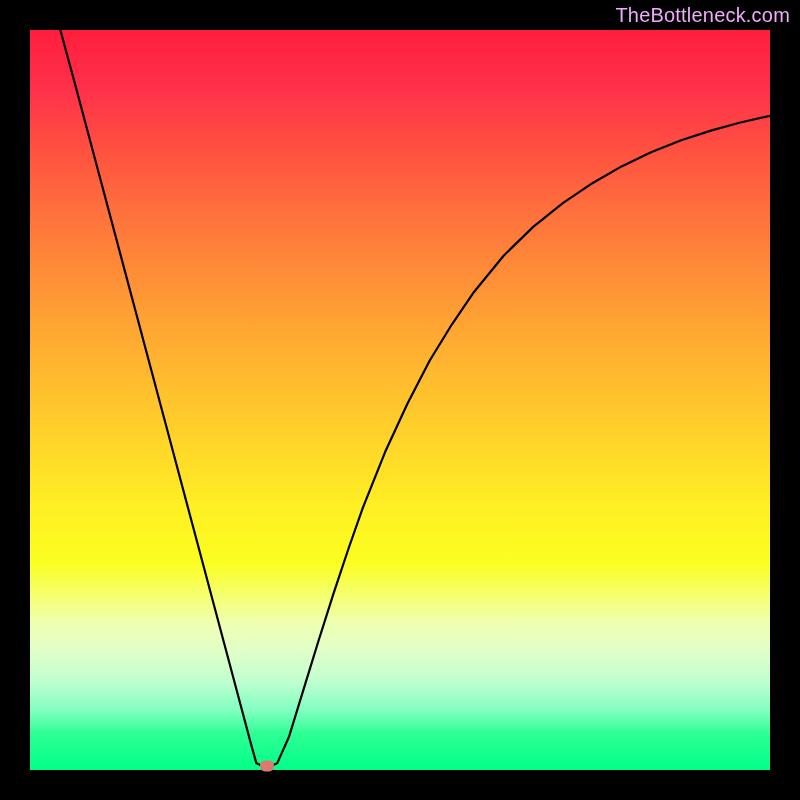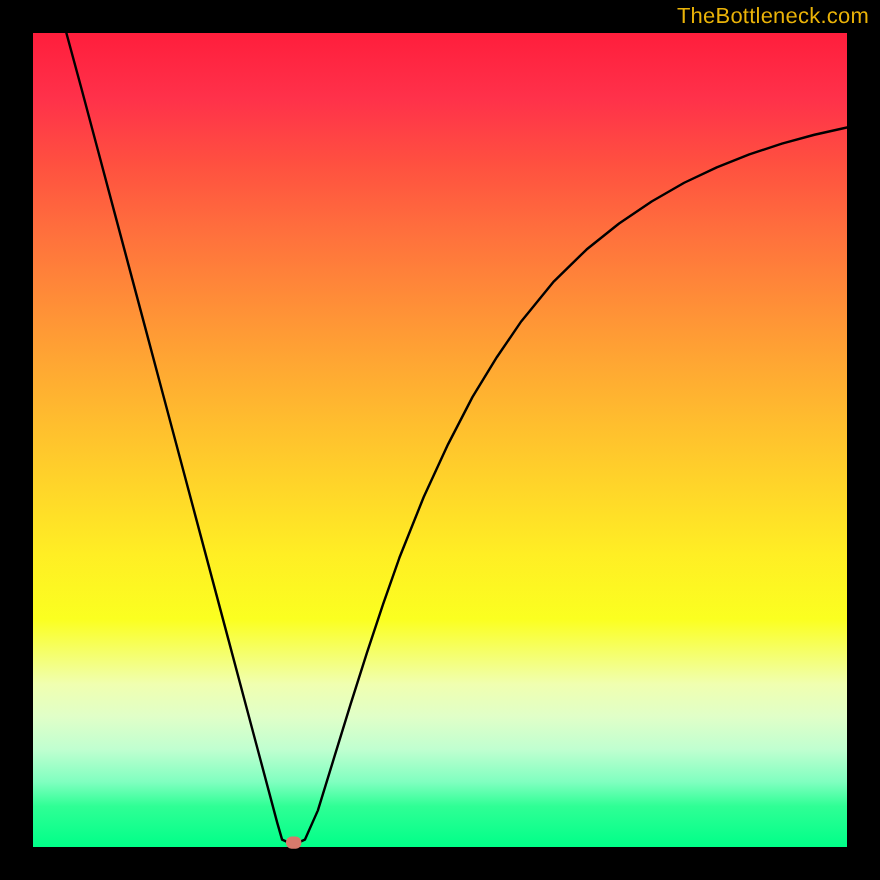--- a/index.html
+++ b/index.html
@@ -51,21 +51,21 @@
     width: 14px;
     height: 11px;
     background: #d97a6c;
     border-radius: 5px;
     transform: translate(-50%, -50%);
   }
   .attribution {
     position: absolute;
     top: 4px;
     right: 10px;
-    color: #eab308;
+    color: #f0abfc;
     font-size: 20px;
     font-weight: 400;
     letter-spacing: 0.2px;
   }
 </style>
 </head>
 <body>
 
 <div class="outer-frame">
   <div class="plot-area">

